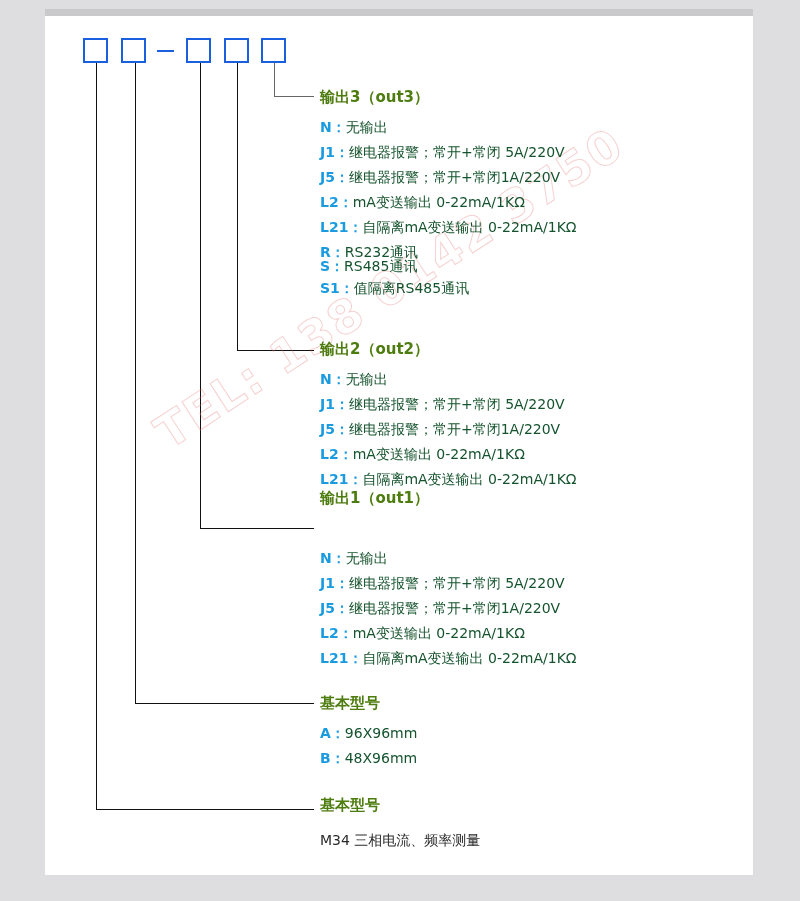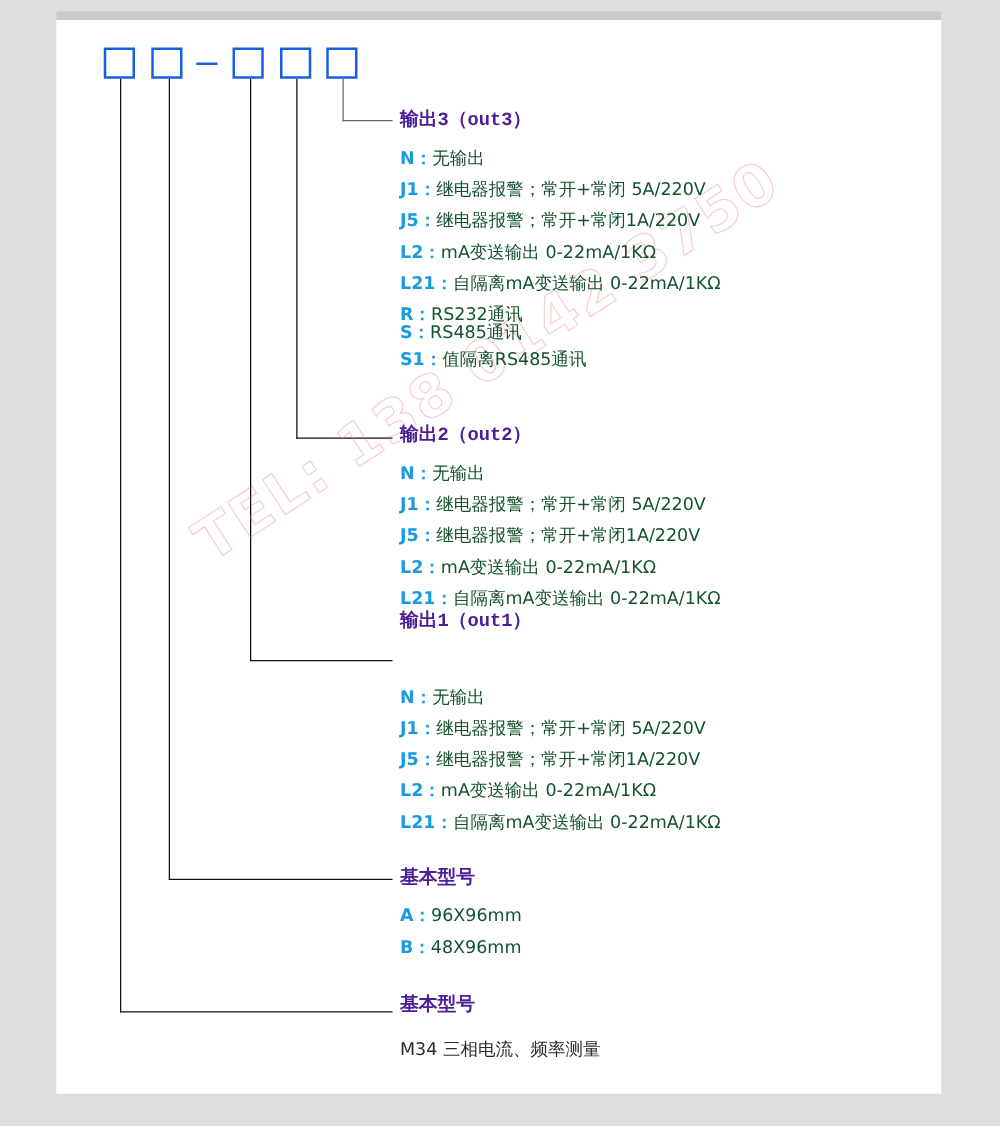--- a/index.html
+++ b/index.html
@@ -21,22 +21,22 @@
     border: 2px solid #1a5fe0; background: #fff;
   }
   .dash {
     position: absolute; left: 157px; top: 50px; width: 17px; height: 2px;
     background: #1a5fe0;
   }
   .vline { position: absolute; width: 1px; background: #111; }
   .hline { position: absolute; height: 1px; background: #111; }
   .grey { background: #666; }
   .heading {
-    position: absolute; left: 320px; font-size: 15px; color: #4c1d95;
-    font-weight: bold; line-height: 20px; white-space: nowrap; font-family: Liberation Mono, monospace;
+    position: absolute; left: 320px; font-size: 15px; color: #4d7c0f;
+    font-weight: bold; line-height: 20px; white-space: nowrap;
   }
   .opt {
     position: absolute; left: 320px; font-size: 14px; color: #2a2a2a;
     line-height: 20px; white-space: nowrap;
   }
   .code { color: #1a9be0; font-weight: bold; }
   .desc { color: #14532d; }
   .watermark {
     position: absolute; left: 160px; top: 410px;
     font-family: "DejaVu Sans", sans-serif; font-weight: bold; font-size: 46px;

